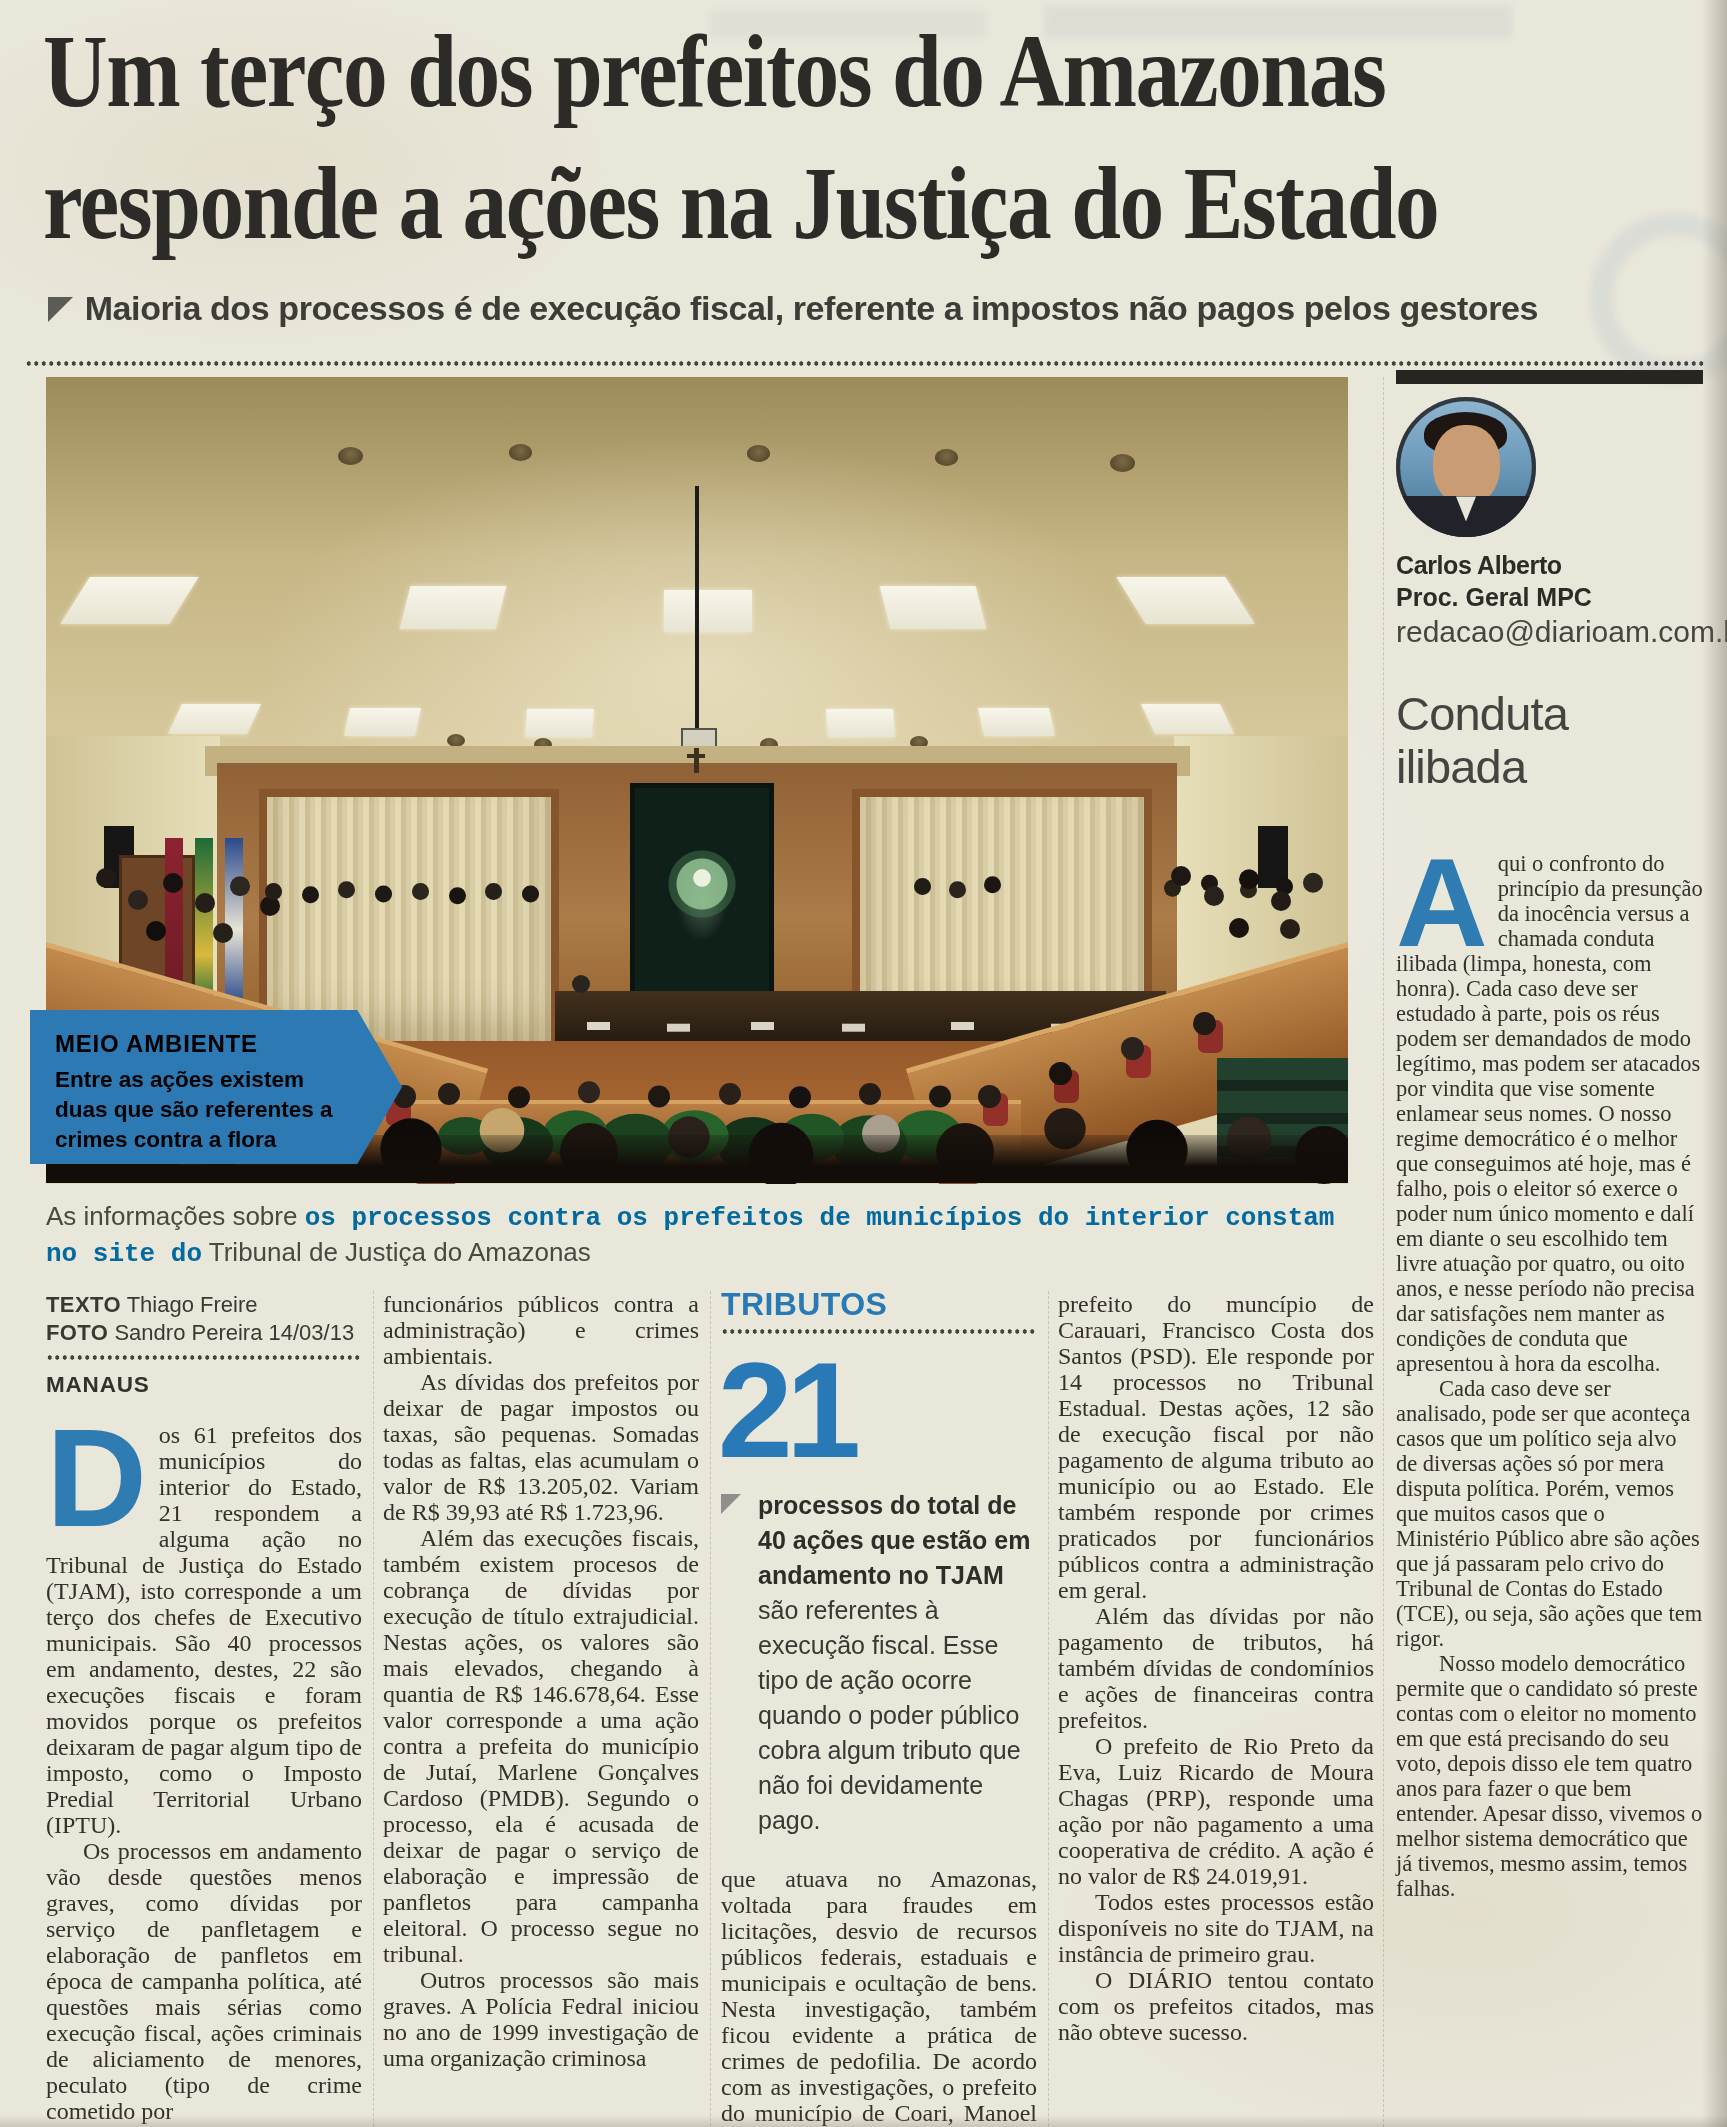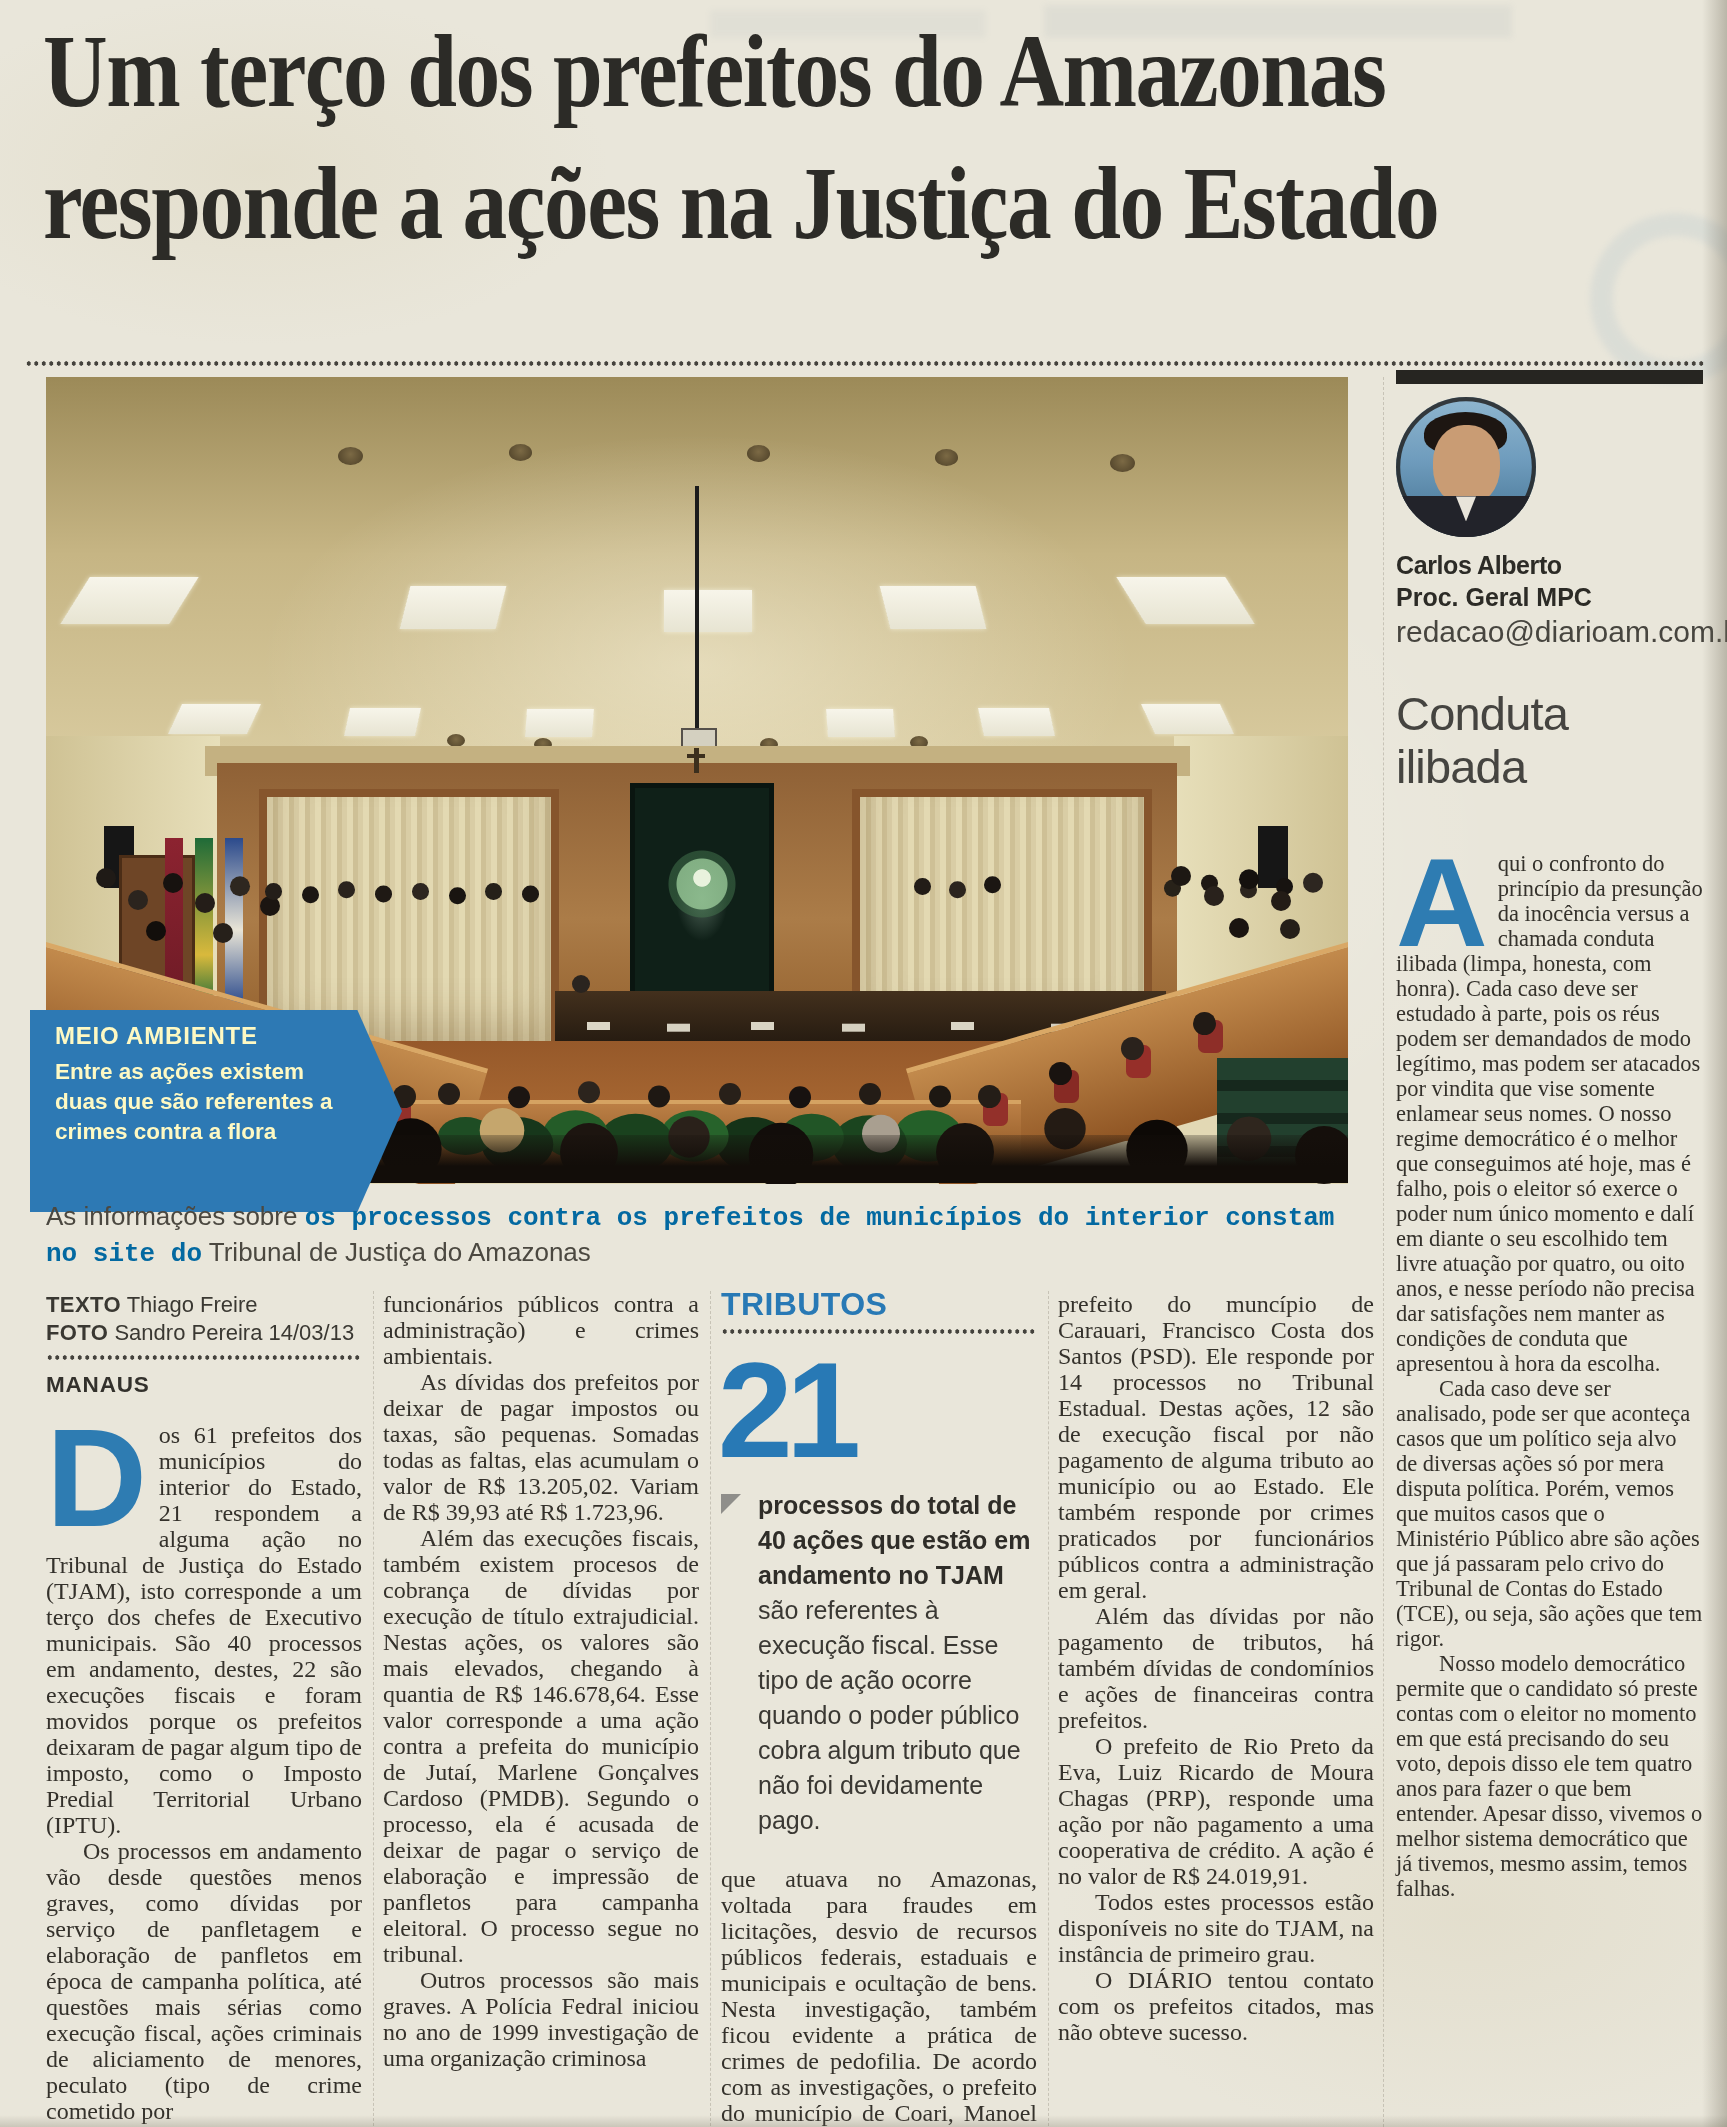--- a/index.html
+++ b/index.html
@@ -78,23 +78,23 @@
   .plants{position:absolute;left:392px;top:740px;width:55px;height:38px;border-radius:50%;background:#1e4d24;
     box-shadow:52px 8.3px 0 8.3px #17371b,110px -1.7px 0 5px #245c28,170px 6.7px 0 10px #1a421e,
       229px 0 0 6.7px #27632b,287px 8.3px 0 8.3px #153318,346px 1.7px 0 5px #215526,
       404px 8.3px 0 10px #1b451f,463px 0 0 6.7px #246029;}
   .bench-green{position:absolute;top:681px;height:125px;
     background:repeating-linear-gradient(180deg,#22402e 0 22px,#16281d 22px 33px);}
   .bench-green.l{left:0;width:134px;} .bench-green.r{left:1171px;width:132px;}
   .aud-base{position:absolute;left:0;top:758px;width:1302px;height:48px;
     background:linear-gradient(180deg,rgba(22,16,12,.25),#120d09 65%);}
   
-  .badge{position:absolute;left:30px;top:1010px;width:372px;height:202px;background:#2d79b4;
+  .badge{position:absolute;left:30px;top:1010px;width:372px;height:154px;background:#2d79b4;
     clip-path:polygon(0 0,88% 0,100% 50%,88% 100%,0 100%);
-    padding:12px 62px 0 25px;box-sizing:border-box;color:#fef9c3;
+    padding:20px 62px 0 25px;box-sizing:border-box;color:#000000;
     font-family:"Liberation Sans",sans-serif;}
   .badge-kicker{font-size:24px;font-weight:800;letter-spacing:0.8px;margin-bottom:6.7px;}
   .badge-text{font-size:22.5px;line-height:30px;font-weight:700;}
   
   .caption{position:absolute;left:46px;top:1199px;width:1311px;
     font:400 26px/34px "Liberation Sans",sans-serif;color:#4b4840;}
   .caption b{color:#0369a1;font-family:Liberation Mono, monospace;}
   
   .col{position:absolute;top:1291px;width:316px;font-size:24px;line-height:26px;
     text-align:justify;color:#34312b;}
@@ -145,20 +145,23 @@
   <div class="mottle"></div>
   <div class="ghost" style="left:1044px;top:5px;width:468px;height:33px;background:#7d8f9c;opacity:.09;"></div>
   <div class="ghost" style="left:710px;top:10px;width:276px;height:28px;background:#7d8f9c;opacity:.07;"></div>
   <div class="ghost" style="left:1590px;top:213px;width:125px;height:125px;border-radius:50%;border:23.4px solid #7fa3bd;opacity:.13;"></div>
 
   <h1 class="headline">
     <span class="hl-line">Um terço dos prefeitos do Amazonas</span><br>
     <span class="hl-line">responde a ações na Justiça do Estado</span>
   </h1>
 
+  <div class="subhead">
+    <span class="tri-down"></span><span>Maioria dos processos é de execução fiscal, referente a impostos não pagos pelos gestores</span>
+  </div>
 
   <div class="dotrule main-rule"></div>
 
   <div class="photo">
     <div class="ceiling-hi"></div>
 
     <div class="lp" style="left:29px;top:200px;width:109px;height:47px;transform:skewX(-32deg);"></div>
     <div class="lp" style="left:359px;top:209px;width:96px;height:43px;transform:skewX(-14deg);"></div>
     <div class="lp" style="left:618px;top:213px;width:88px;height:42px;"></div>
     <div class="lp" style="left:839px;top:209px;width:96px;height:43px;transform:skewX(14deg);"></div>

